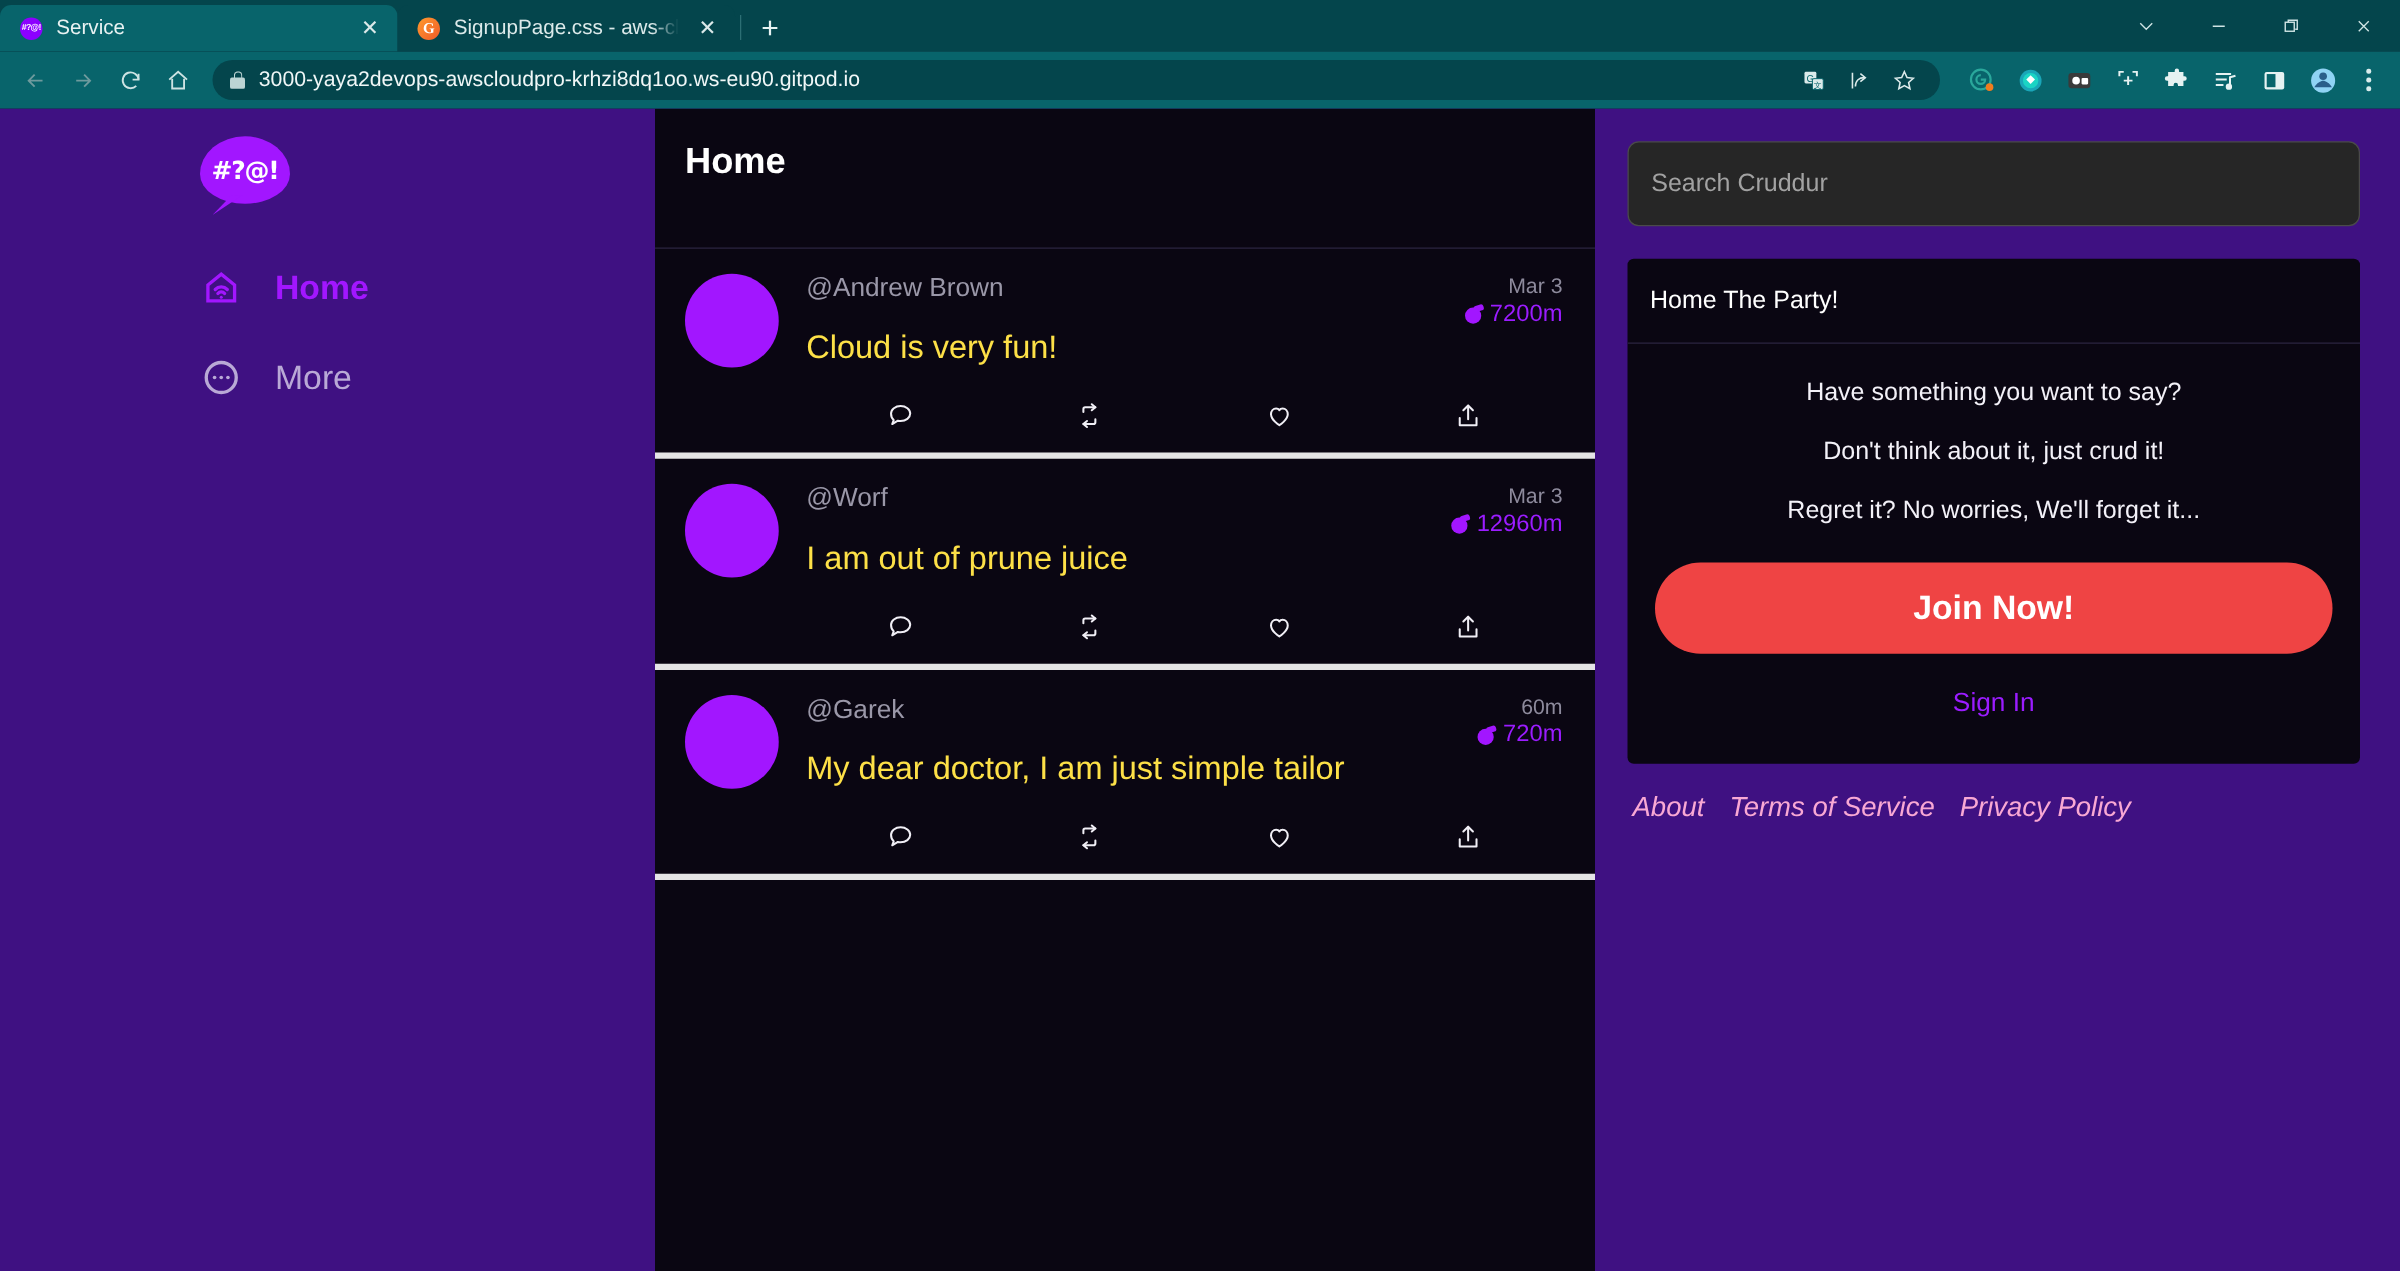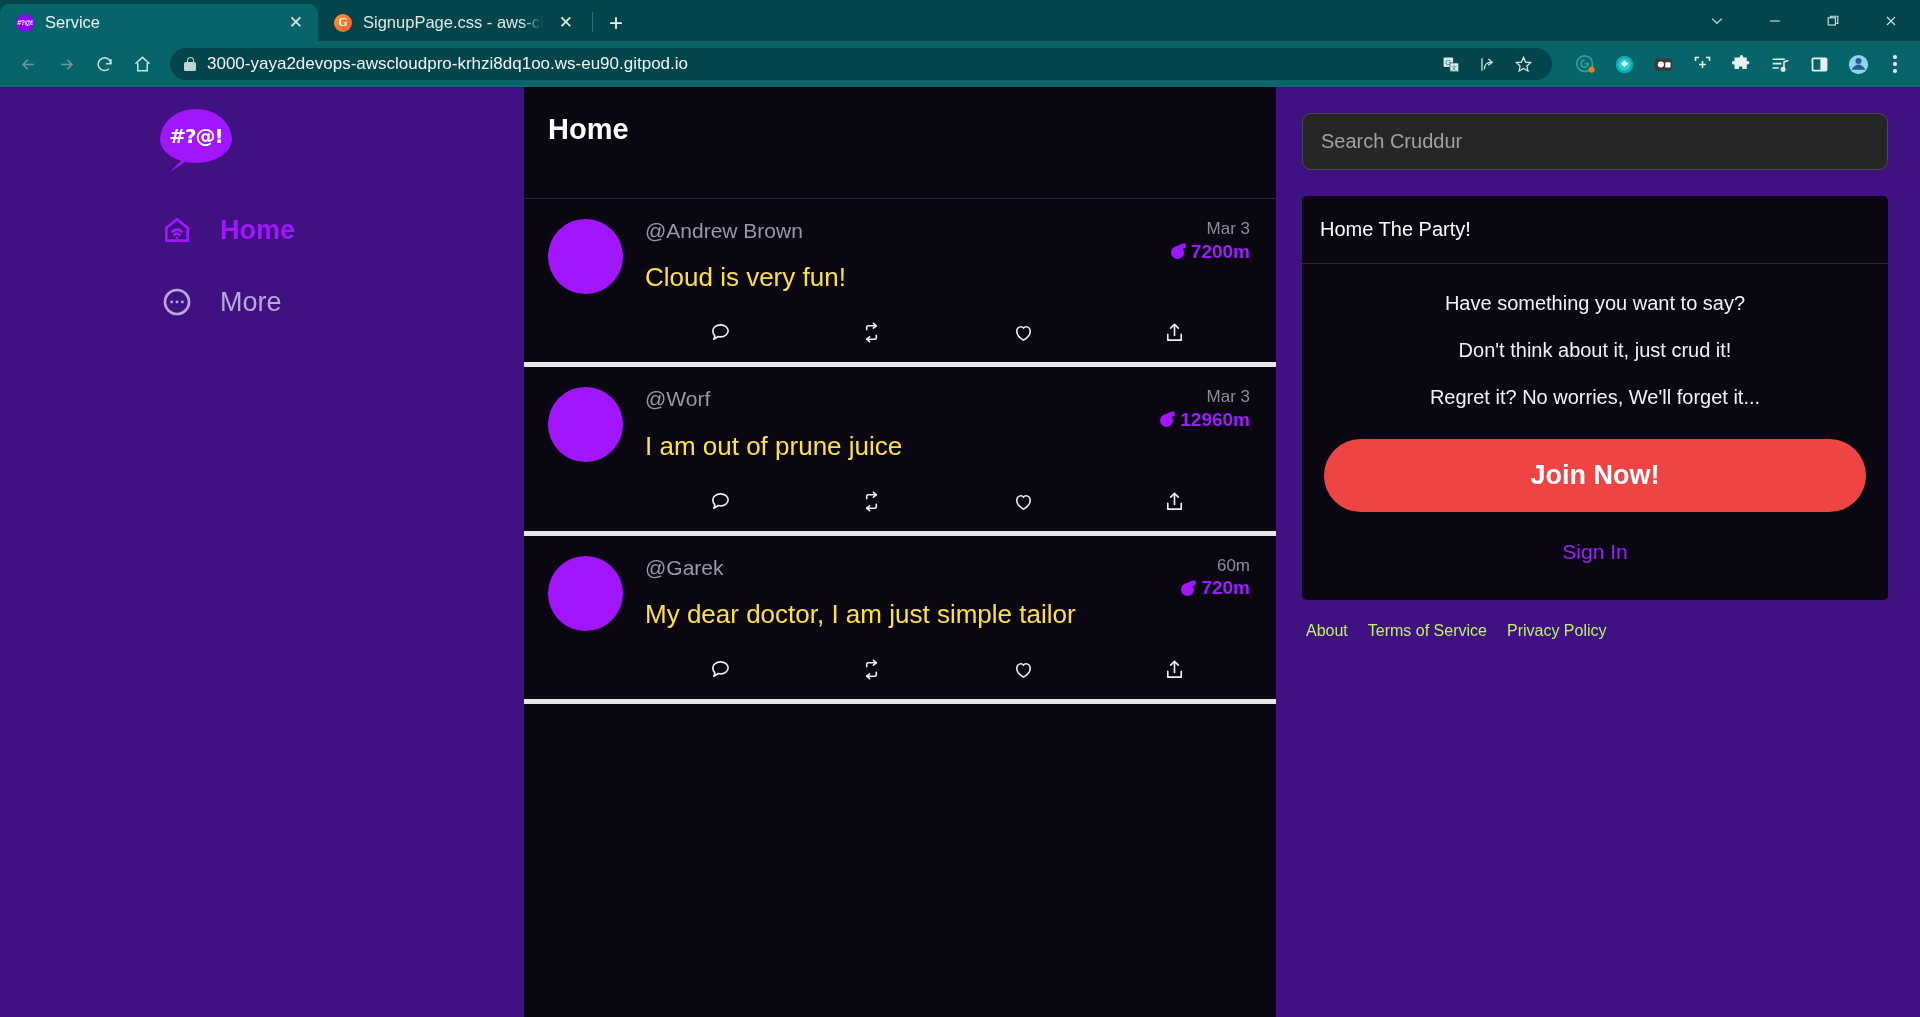--- a/index.html
+++ b/index.html
@@ -116,51 +116,51 @@
   .post-main { flex:1; min-width:0; }
   .post-top { display:flex; align-items:flex-start; }
   .post-handle { color:#9a97a8; font-size:21px; flex:1; }
   .post-meta { text-align:right; line-height:1.15; }
   .post-date { color:#8d8a9c; font-size:17px; display:block; }
   .post-expires { display:flex; align-items:center; justify-content:flex-end; gap:5px; margin-top:2px; }
   .bomb { width:15px; height:15px; position:relative; flex:0 0 15px; }
   .bomb .ball { position:absolute; left:0; bottom:0; width:13px; height:13px; border-radius:50%; background:#a216ff; }
   .bomb .fuse { position:absolute; right:0; top:0; width:8px; height:5px; background:#a216ff;
                 border-radius:2px; transform:rotate(-18deg); }
-  .post-ttl { color:#9b1cff; font-size:19px; font-weight:700; }
+  .post-ttl { color:#9b1cff; font-size:19px; font-weight:400; }
   .post-body { color:#fde047; font-size:26px; }
   .post-actions { display:flex; margin-top:28px; }
   .act { flex:1; display:flex; align-items:center; justify-content:center; cursor:pointer; }
   .act svg { width:23px; height:23px; fill:none; stroke:#f0eef5; stroke-width:1.7;
              stroke-linecap:round; stroke-linejoin:round; }
 
   
   .rightbar { flex:1; padding:26px 32px 0 26px; }
   .searchbox {
-    height:57px; background:#262626; border:1px solid #4a4a4a; border-radius:9px;
+    height:68px; background:#262626; border:1px solid #4a4a4a; border-radius:9px;
     display:flex; align-items:center; padding:0 18px; margin-bottom:26px;
   }
   .searchbox input {
     width:100%; background:transparent; border:none; outline:none;
     color:#efeff0; font-size:20px; font-family:"Liberation Sans", sans-serif;
   }
   .searchbox input::placeholder { color:#a2a2a2; }
   .joincard { background:#0a0612; border-radius:5px; overflow:hidden; }
   .joincard-title { padding:22px 18px; color:#fff; font-size:20px; border-bottom:1px solid #2b2540; }
   .joincard-body { padding:28px 22px 36px; text-align:center; }
   .joincard-body p { color:#f3f1f8; font-size:20px; margin-bottom:24px; }
   .joincard-body p:last-of-type { margin-bottom:30px; }
   .join-btn {
     width:100%; height:73px; border:none; border-radius:37px; background:#ef4444;
     color:#fff; font-size:27px; font-weight:bold; cursor:pointer;
     font-family:"Liberation Sans", sans-serif;
   }
   .signin { display:block; margin-top:28px; color:#9b1cff; font-size:21px; cursor:pointer; }
   .footer-links { display:flex; gap:20px; margin-top:22px; padding-left:4px; }
-  .footer-links a { color:#bef264; font-size:16px; cursor:pointer; text-decoration:none; }
+  .footer-links a { color:#f9a8d4; font-size:22px; cursor:pointer; text-decoration:none;font-style:italic; }
 </style>
 </head>
 <body>
 
 <div id="browser">
 
   <div class="tabstrip">
     <div class="tab active">
       <span class="tab-favicon fav-cruddur">
           <span>#?@!</span>

